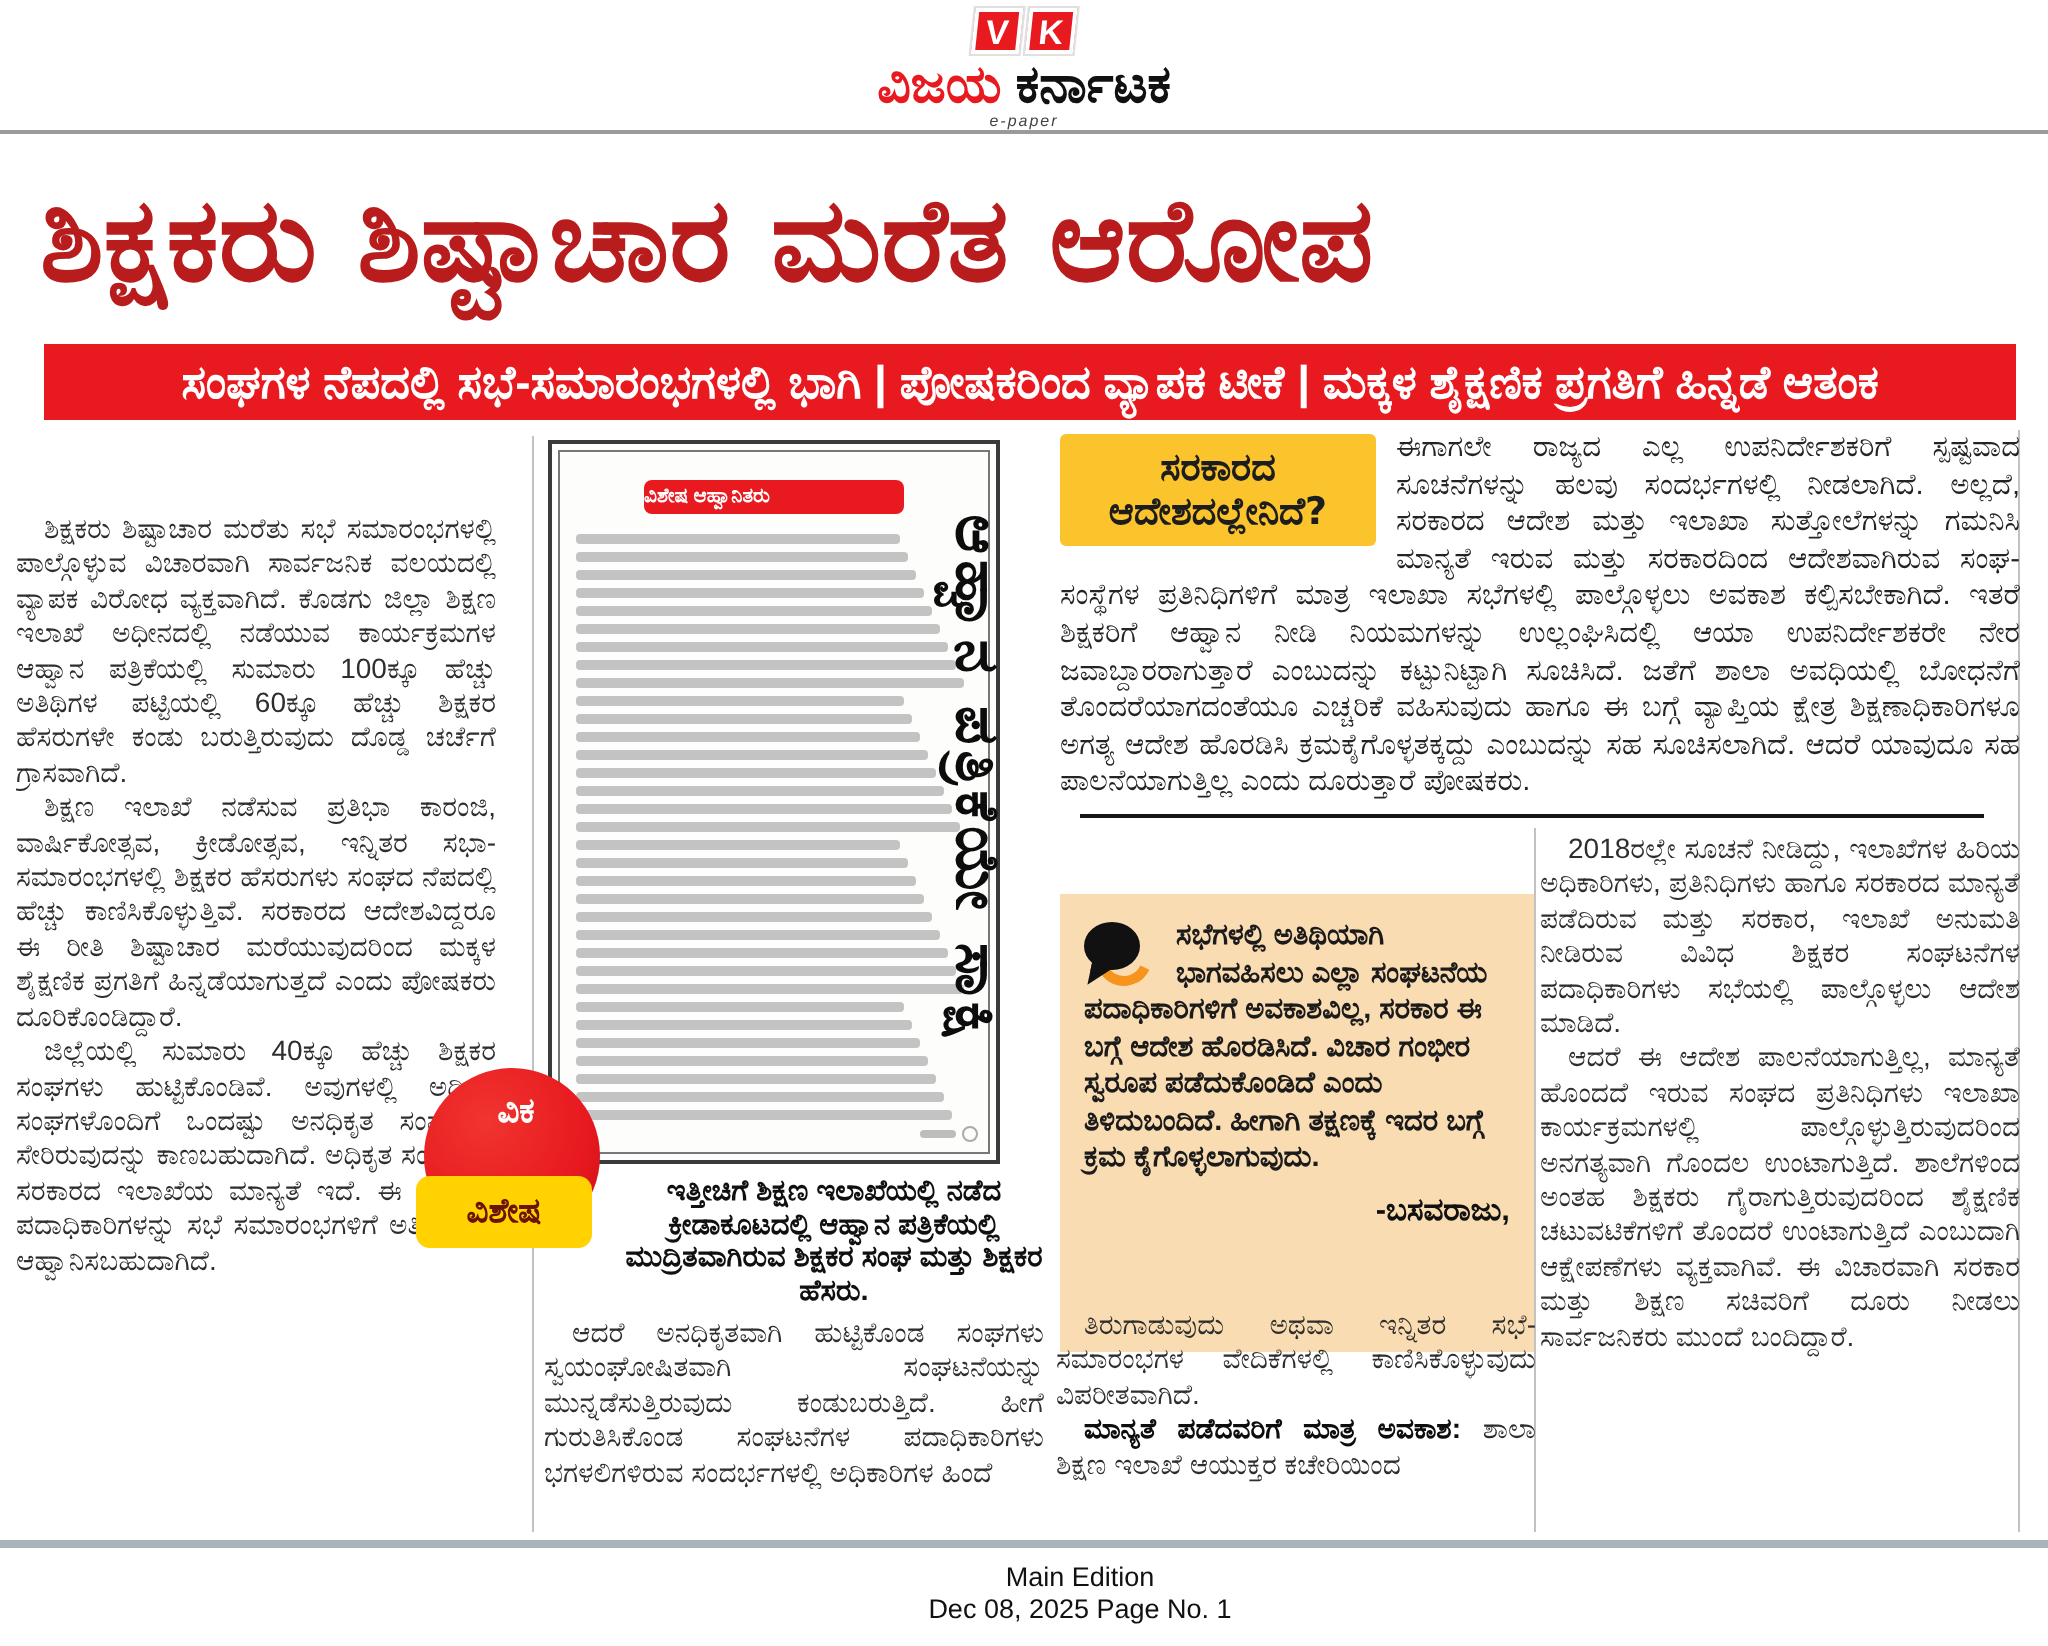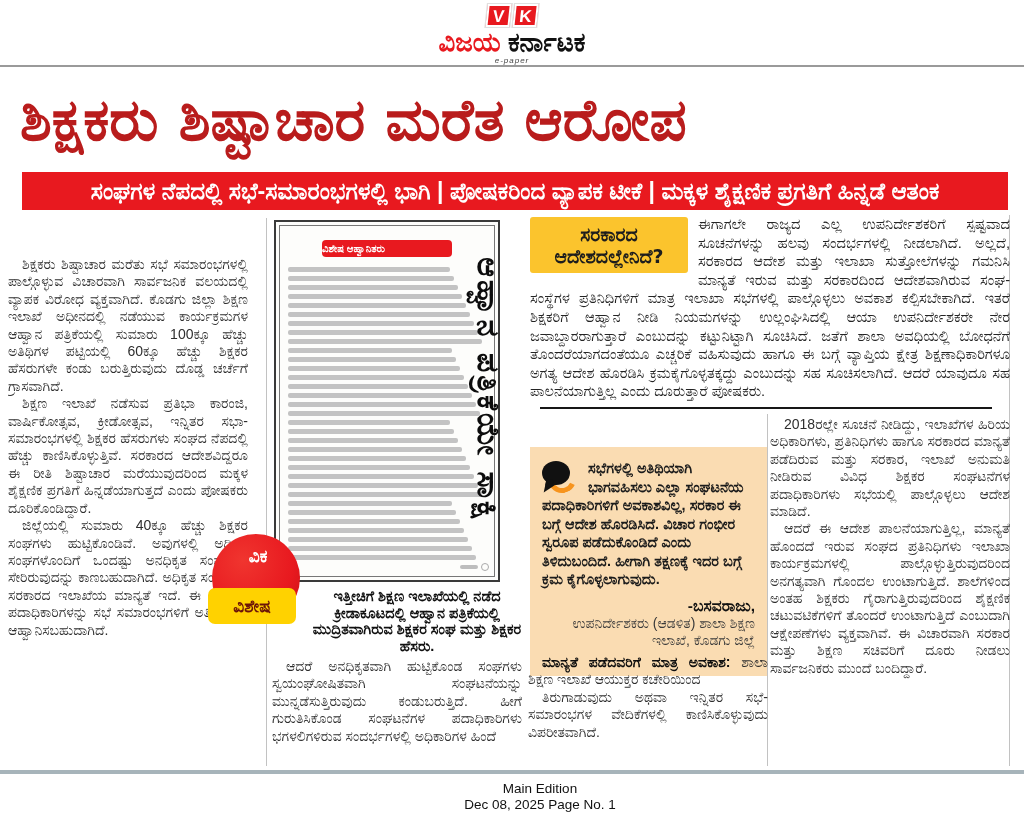--- a/index.html
+++ b/index.html
@@ -188,26 +188,25 @@
   </div>
   <div class="hdivider"></div>
 
   <div class="quotebox">
     <span class="qicon">
       <span class="qring"></span>
       <span class="qbubble"></span>
     </span>
     <span class="qtext">ಸಭೆಗಳಲ್ಲಿ ಅತಿಥಿಯಾಗಿ ಭಾಗವಹಿಸಲು ಎಲ್ಲಾ ಸಂಘಟನೆಯ ಪದಾಧಿಕಾರಿಗಳಿಗೆ ಅವಕಾಶವಿಲ್ಲ, ಸರಕಾರ ಈ ಬಗ್ಗೆ ಆದೇಶ ಹೊರಡಿಸಿದೆ. ವಿಚಾರ ಗಂಭೀರ ಸ್ವರೂಪ ಪಡೆದುಕೊಂಡಿದೆ ಎಂದು ತಿಳಿದುಬಂದಿದೆ. ಹೀಗಾಗಿ ತಕ್ಷಣಕ್ಕೆ ಇದರ ಬಗ್ಗೆ ಕ್ರಮ ಕೈಗೊಳ್ಳಲಾಗುವುದು.</span>
     <div class="qauthor">-ಬಸವರಾಜು,</div>
-    <div class="qrole">ಉಪನಿರ್ದೇಶಕರು (ಆಡಳಿತ) ಶಾಲಾ ಶಿಕ್ಷಣ ಇಲಾಖೆ, ಕೊಡಗು ಜಿಲ್ಲೆ</div>
   </div>
 
   <div class="col3 bodytext">
+    <p>ತಿರುಗಾಡುವುದು ಅಥವಾ ಇನ್ನಿತರ ಸಭೆ-ಸಮಾರಂಭಗಳ ವೇದಿಕೆಗಳಲ್ಲಿ ಕಾಣಿಸಿಕೊಳ್ಳುವುದು ವಿಪರೀತವಾಗಿದೆ.</p>
     <p><span class="lead">ಮಾನ್ಯತೆ ಪಡೆದವರಿಗೆ ಮಾತ್ರ ಅವಕಾಶ:</span><span> ಶಾಲಾ ಶಿಕ್ಷಣ ಇಲಾಖೆ ಆಯುಕ್ತರ ಕಚೇರಿಯಿಂದ</span></p>
-    <p>ತಿರುಗಾಡುವುದು ಅಥವಾ ಇನ್ನಿತರ ಸಭೆ-ಸಮಾರಂಭಗಳ ವೇದಿಕೆಗಳಲ್ಲಿ ಕಾಣಿಸಿಕೊಳ್ಳುವುದು ವಿಪರೀತವಾಗಿದೆ.</p>
   </div>
 
   <div class="col4 bodytext">
     <p>2018ರಲ್ಲೇ ಸೂಚನೆ ನೀಡಿದ್ದು, ಇಲಾಖೆಗಳ ಹಿರಿಯ ಅಧಿಕಾರಿಗಳು, ಪ್ರತಿನಿಧಿಗಳು ಹಾಗೂ ಸರಕಾರದ ಮಾನ್ಯತೆ ಪಡೆದಿರುವ ಮತ್ತು ಸರಕಾರ, ಇಲಾಖೆ ಅನುಮತಿ ನೀಡಿರುವ ವಿವಿಧ ಶಿಕ್ಷಕರ ಸಂಘಟನೆಗಳ ಪದಾಧಿಕಾರಿಗಳು ಸಭೆಯಲ್ಲಿ ಪಾಲ್ಗೊಳ್ಳಲು ಆದೇಶ ಮಾಡಿದೆ.</p>
     <p>ಆದರೆ ಈ ಆದೇಶ ಪಾಲನೆಯಾಗುತ್ತಿಲ್ಲ, ಮಾನ್ಯತೆ ಹೊಂದದೆ ಇರುವ ಸಂಘದ ಪ್ರತಿನಿಧಿಗಳು ಇಲಾಖಾ ಕಾರ್ಯಕ್ರಮಗಳಲ್ಲಿ ಪಾಲ್ಗೊಳ್ಳುತ್ತಿರುವುದರಿಂದ ಅನಗತ್ಯವಾಗಿ ಗೊಂದಲ ಉಂಟಾಗುತ್ತಿದೆ. ಶಾಲೆಗಳಿಂದ ಅಂತಹ ಶಿಕ್ಷಕರು ಗೈರಾಗುತ್ತಿರುವುದರಿಂದ ಶೈಕ್ಷಣಿಕ ಚಟುವಟಿಕೆಗಳಿಗೆ ತೊಂದರೆ ಉಂಟಾಗುತ್ತಿದೆ ಎಂಬುದಾಗಿ ಆಕ್ಷೇಪಣೆಗಳು ವ್ಯಕ್ತವಾಗಿವೆ. ಈ ವಿಚಾರವಾಗಿ ಸರಕಾರ ಮತ್ತು ಶಿಕ್ಷಣ ಸಚಿವರಿಗೆ ದೂರು ನೀಡಲು ಸಾರ್ವಜನಿಕರು ಮುಂದೆ ಬಂದಿದ್ದಾರೆ.</p>
   </div>
 
   <div class="footer-rule"></div>
   <div class="footer">
     <div>Main Edition</div>

